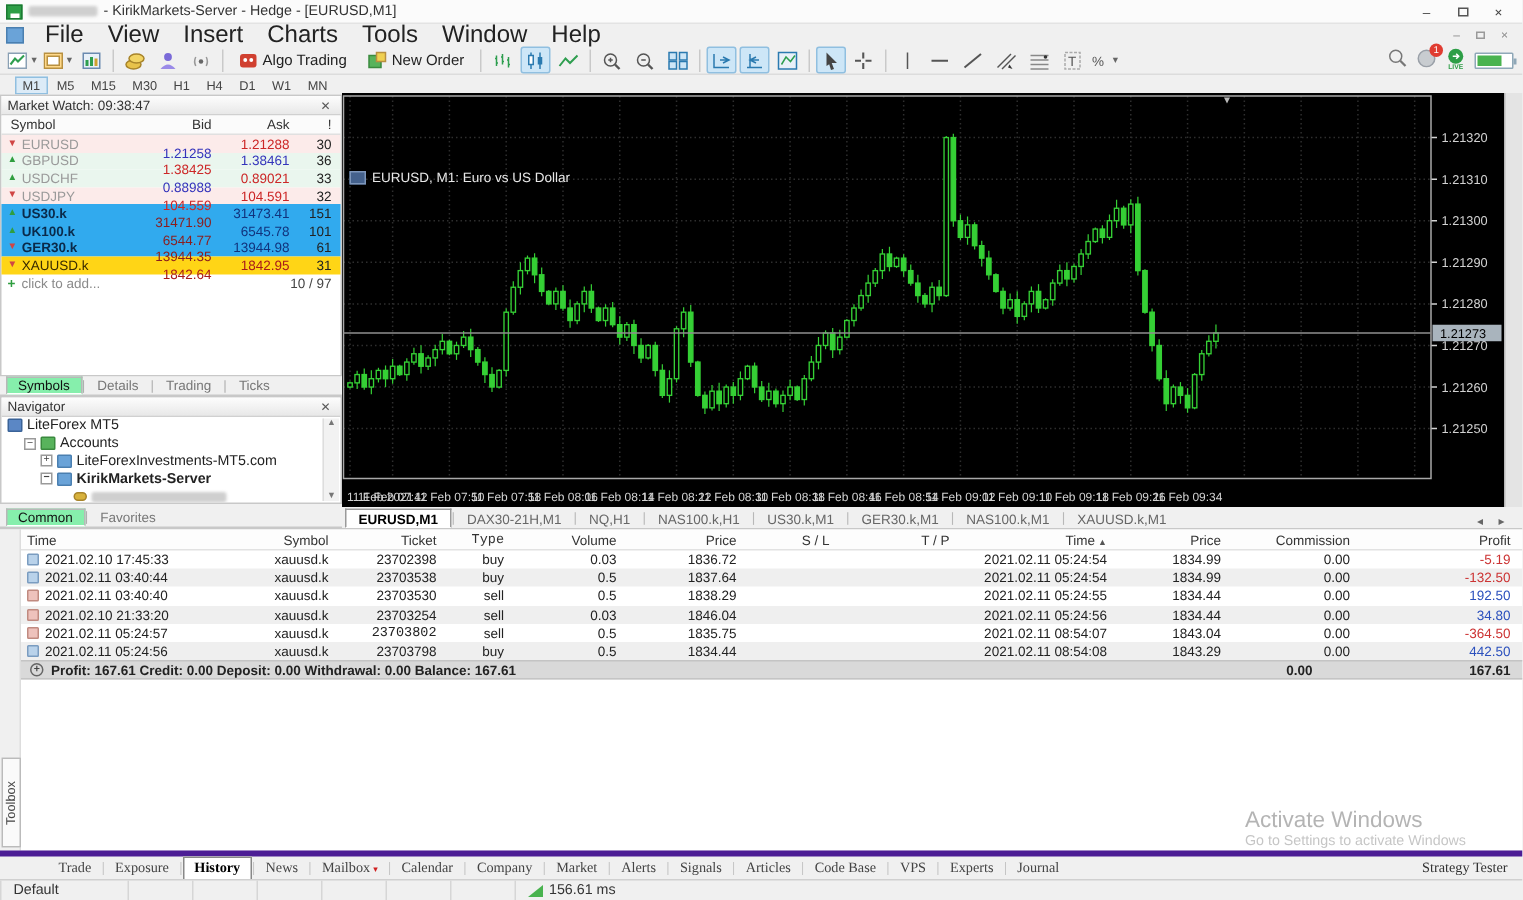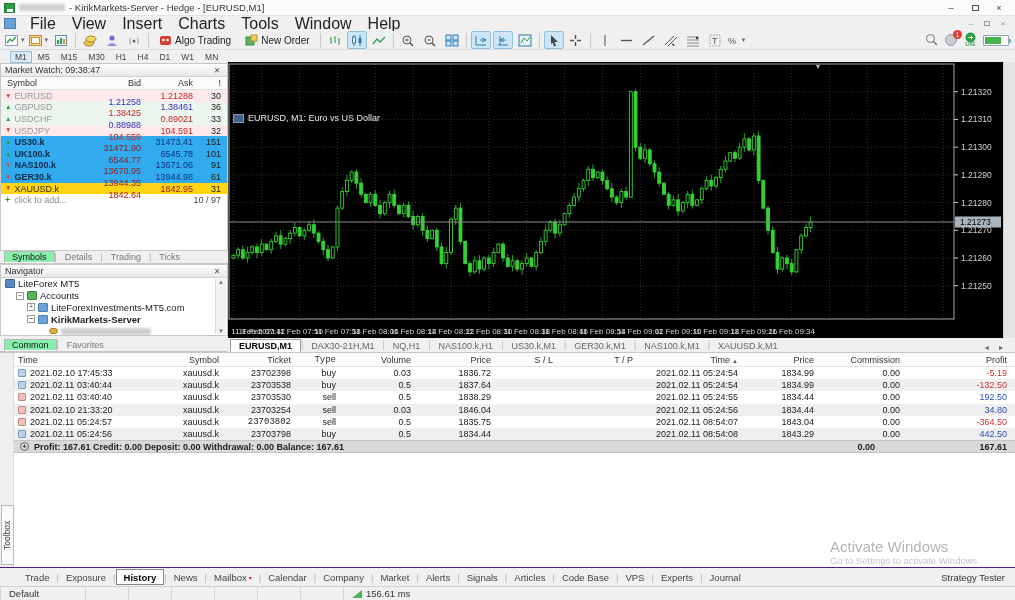--- a/index.html
+++ b/index.html
@@ -116,21 +116,21 @@
   .tb-cell.first { text-align:left; padding-left:4px; display:flex; align-items:center; gap:4px; }
   .deal-ic { width:8px; height:8px; border-radius:1px; flex:none; }
   .deal-buy { background:#b9d2ea; border:1px solid #7a9cc0; }
   .deal-sell { background:#eec2bc; border:1px solid #c08a80; }
   .p-neg { color:#cc3333; } .p-pos { color:#2b50bd; }
   #tb-summary { display:flex; height:13px; align-items:center; background:#d9d9d9; border-top:1px solid #c4c4c4; border-bottom:1px solid #c4c4c4; font-size:9px; font-weight:bold; color:#222; }
   #tb-summary .sum-ic { width:9px; height:9px; border:1px solid #666; border-radius:50%; margin:0 5px 0 6px; font-size:7px; line-height:8px; text-align:center; color:#444; flex:none; }
   .sort-arrow { font-size:6px; color:#555; margin-left:2px; }
 
   
-  #bottom-tabs { left:0; top:567px; width:1015px; height:19px; background:#f0f0f0; border-top:1px solid #4c1d95; display:flex; align-items:center; padding-left:18px; font-size:9.5px; color:#444; }
+  #bottom-tabs { left:0; top:567px; width:1015px; height:19px; background:#f0f0f0; border-top:4px solid #4c1d95; display:flex; align-items:center; padding-left:32px; font-size:9.5px; color:#444;font-family:Liberation Serif, serif; }
   .btab { padding:0 7px; height:16px; display:flex; align-items:center; gap:2px; }
   .btab.active { background:#fff; border:1px solid #888; font-weight:bold; color:#000; }
   .btab-sep { color:#b5b5b5; }
   .btab .flag { color:#d02020; font-size:6px; }
   #strategy-tester { margin-left:auto; padding:0 10px; color:#333; }
 
   
   #statusbar { left:0; top:586px; width:1015px; height:14px; background:#f0f0f0; border-top:1px solid #d0d0d0; display:flex; align-items:center; font-size:9.5px; color:#333; }
   .sb-cell { border-left:1px solid #d6d6d6; height:14px; display:flex; align-items:center; padding:0 8px; flex:none; }
   #sb-help { flex:1; border-left:none; }
@@ -435,29 +435,20 @@
         <span class="mw-spr">151</span>
       </div>
       <div class="mw-row r-blue">
         <span class="mw-sym">
           <span class="arr up">▲</span>
           <span class="sym-t">UK100.k</span>
         </span>
         <span class="mw-bid c-red">6544.77</span>
         <span class="mw-ask c-blue">6545.78</span>
         <span class="mw-spr">101</span>
-      </div>
-      <div class="mw-row r-blue">
-        <span class="mw-sym">
-          <span class="arr down">▼</span>
-          <span class="sym-t">NAS100.k</span>
-        </span>
-        <span class="mw-bid c-red">13670.95</span>
-        <span class="mw-ask c-blue">13671.06</span>
-        <span class="mw-spr">91</span>
       </div>
       <div class="mw-row r-blue">
         <span class="mw-sym">
           <span class="arr down">▼</span>
           <span class="sym-t">GER30.k</span>
         </span>
         <span class="mw-bid c-red">13944.35</span>
         <span class="mw-ask c-blue">13944.98</span>
         <span class="mw-spr">61</span>
       </div>

